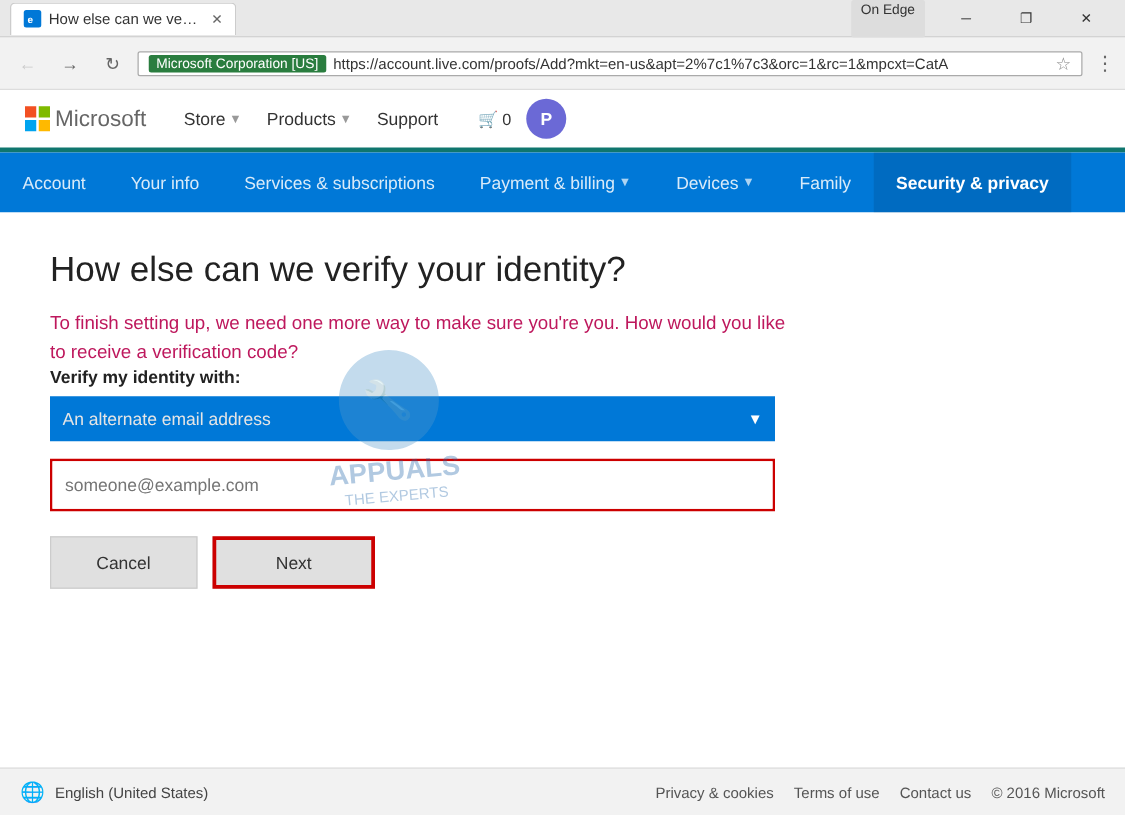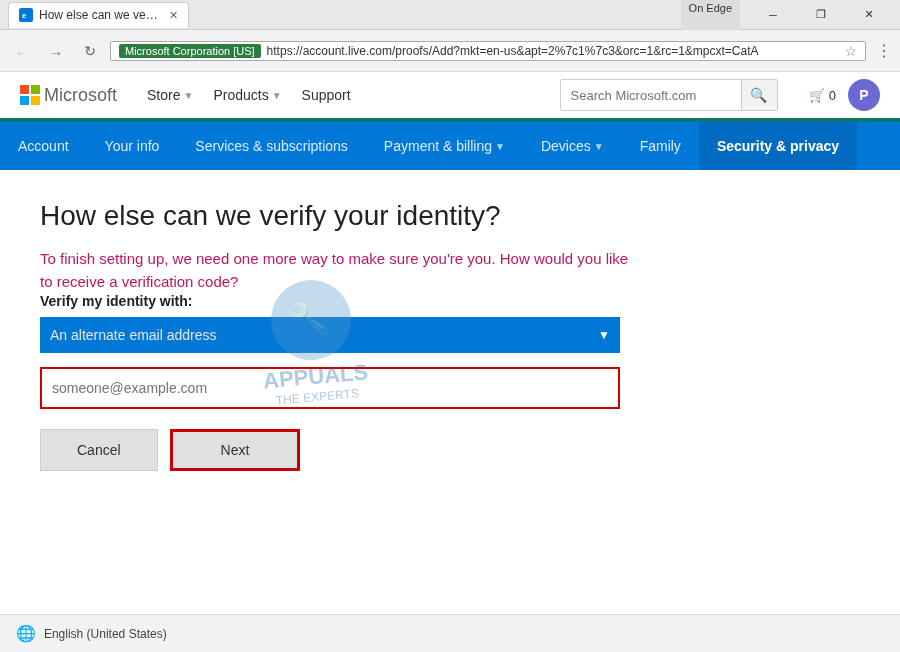--- a/index.html
+++ b/index.html
@@ -444,24 +444,20 @@
     <span>Store</span>
     <span class="caret">▼</span>
   </div>
   <div class="nav-item">
     <span>Products</span>
     <span class="caret">▼</span>
   </div>
   <div class="nav-item">
     <span>Support</span>
   </div>
-  <div class="nav-search">
-    <input type="text" placeholder="Search Microsoft.com" style="">
-    <div class="nav-search-btn">🔍</div>
-  </div>
   <div class="nav-icons">
     <div class="nav-cart">
       <span>🛒</span>
       <span>0</span>
     </div>
     <div class="nav-avatar">
       <span>P</span>
     </div>
   </div>
 </div>
@@ -517,13 +513,19 @@
 
 <div class="watermark-overlay">
   <div class="watermark-icon">🔧</div>
   <div class="watermark-text">APPUALS</div>
   <div class="watermark-sub">THE EXPERTS</div>
 </div>
 
 <div class="footer">
   <span class="footer-globe">🌐</span>
   <span class="footer-lang">English (United States)</span>
+  <div class="footer-links">
+    <a class="footer-link">Privacy &amp; cookies</a>
+    <a class="footer-link">Terms of use</a>
+    <a class="footer-link">Contact us</a>
+    <span class="footer-copy">© 2016 Microsoft</span>
+  </div>
 </div>
 
 </body></html>

